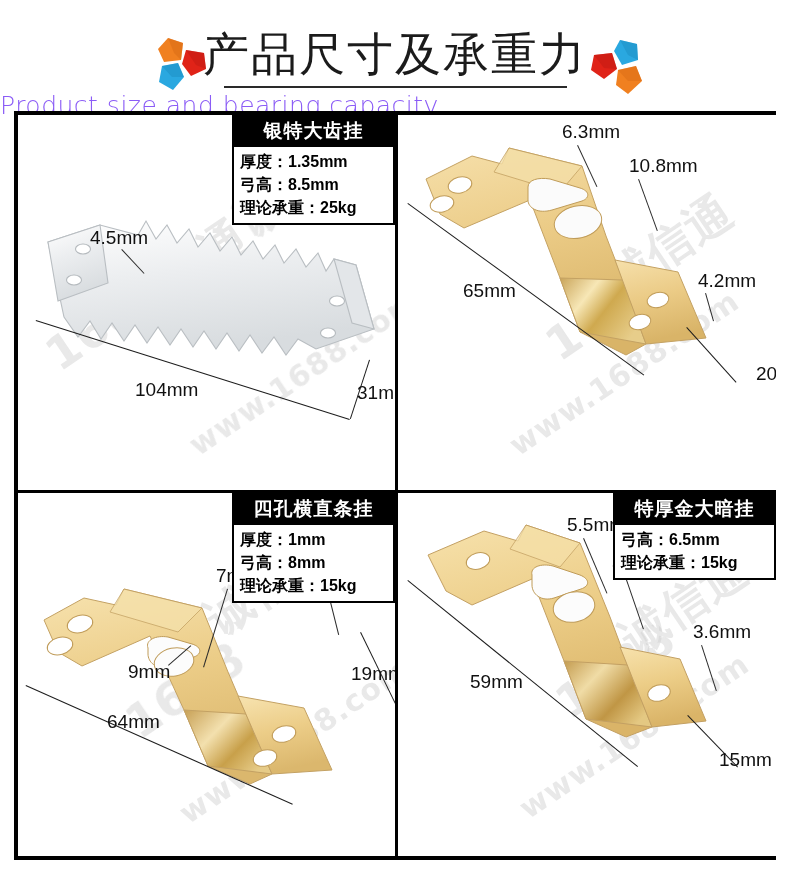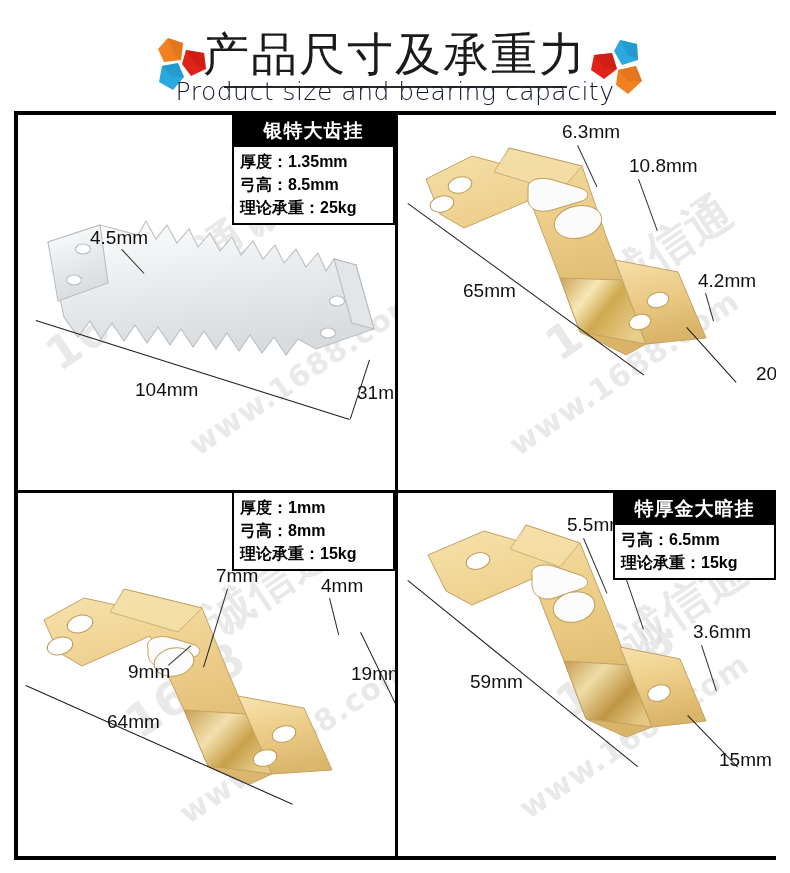--- a/index.html
+++ b/index.html
@@ -16,22 +16,22 @@
   .hdr-title{
     position:absolute;left:0;top:4px;width:790px;
     text-align:center;font-size:46px;line-height:54px;
     color:#1b1b1b;font-weight:300;letter-spacing:2px;
     font-family:"DejaVu Sans",sans-serif;
   }
   .hdr-rule{
     position:absolute;left:224px;top:63px;width:343px;height:2px;background:#2a2a2a;
   }
   .hdr-sub{
-    position:absolute;left:0;top:52px;width:790px;text-align:center;
-    font-size:25px;line-height:34px;color:#0f172a;font-weight:300;
+    position:absolute;left:0;top:66px;width:790px;
+    font-size:25px;line-height:34px;color:#8b5cf6;font-weight:300;
     letter-spacing:.5px;font-family:"DejaVu Sans",sans-serif;
   }
   .cubes{position:absolute;width:62px;height:60px;}
   .cubes.left{left:152px;top:13px;}
   .cubes.right{left:588px;top:16px;}
 
   
   .grid{position:absolute;left:14px;top:111px;width:762px;height:749px;
         border:4px solid #000;box-sizing:border-box;background:#fff;}
   .panel{position:absolute;box-sizing:border-box;overflow:hidden;background:#fff;}
@@ -291,20 +291,21 @@
 
       <div class="meas" style="left:8px;top:192px;width:292px;transform:rotate(24deg);"></div>
       <div class="dim" style="left:89px;top:218px;">64mm</div>
 
       <div class="meas" style="left:343px;top:139px;width:80px;transform:rotate(64deg);"></div>
       <div class="dim" style="left:333px;top:170px;">19mm</div>
 
     </div>
 
     <div class="spec">
+      <div class="spec-title">四孔横直条挂</div>
       <div class="spec-body">
         <div class="spec-row">
           <span>厚度：</span><span class="v">1mm</span>
         </div>
         <div class="spec-row">
           <span>弓高：</span><span class="v">8mm</span>
         </div>
         <div class="spec-row">
           <span>理论承重：</span><span class="v">15kg</span>
         </div>

